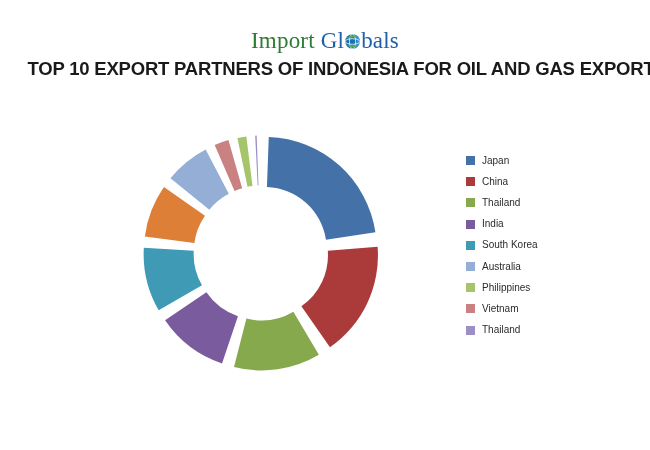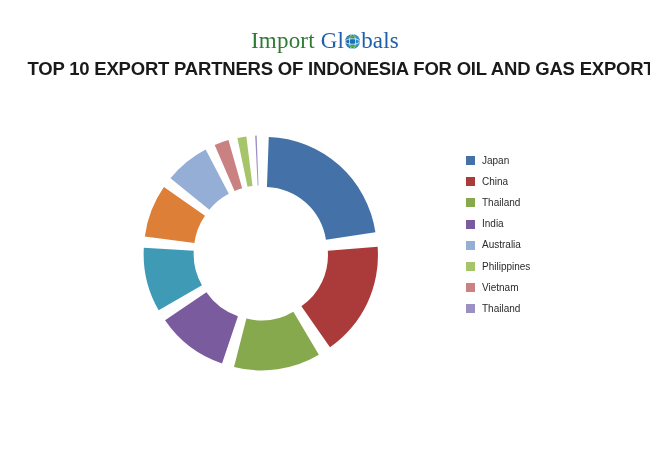--- a/index.html
+++ b/index.html
@@ -167,20 +167,24 @@
       </div>
       <div class="legend-item">
         <span class="legend-swatch" style="background: rgb(135, 169, 78);"></span>
         <span class="legend-label">Thailand</span>
       </div>
       <div class="legend-item">
         <span class="legend-swatch" style="background: rgb(122, 92, 158);"></span>
         <span class="legend-label">India</span>
       </div>
       <div class="legend-item">
+        <span class="legend-swatch" style="background: rgb(62, 154, 181);"></span>
+        <span class="legend-label">South Korea</span>
+      </div>
+      <div class="legend-item">
         <span class="legend-swatch" style="background: rgb(149, 174, 214);"></span>
         <span class="legend-label">Australia</span>
       </div>
       <div class="legend-item">
         <span class="legend-swatch" style="background: rgb(166, 196, 106);"></span>
         <span class="legend-label">Philippines</span>
       </div>
       <div class="legend-item">
         <span class="legend-swatch" style="background: rgb(201, 129, 129);"></span>
         <span class="legend-label">Vietnam</span>

